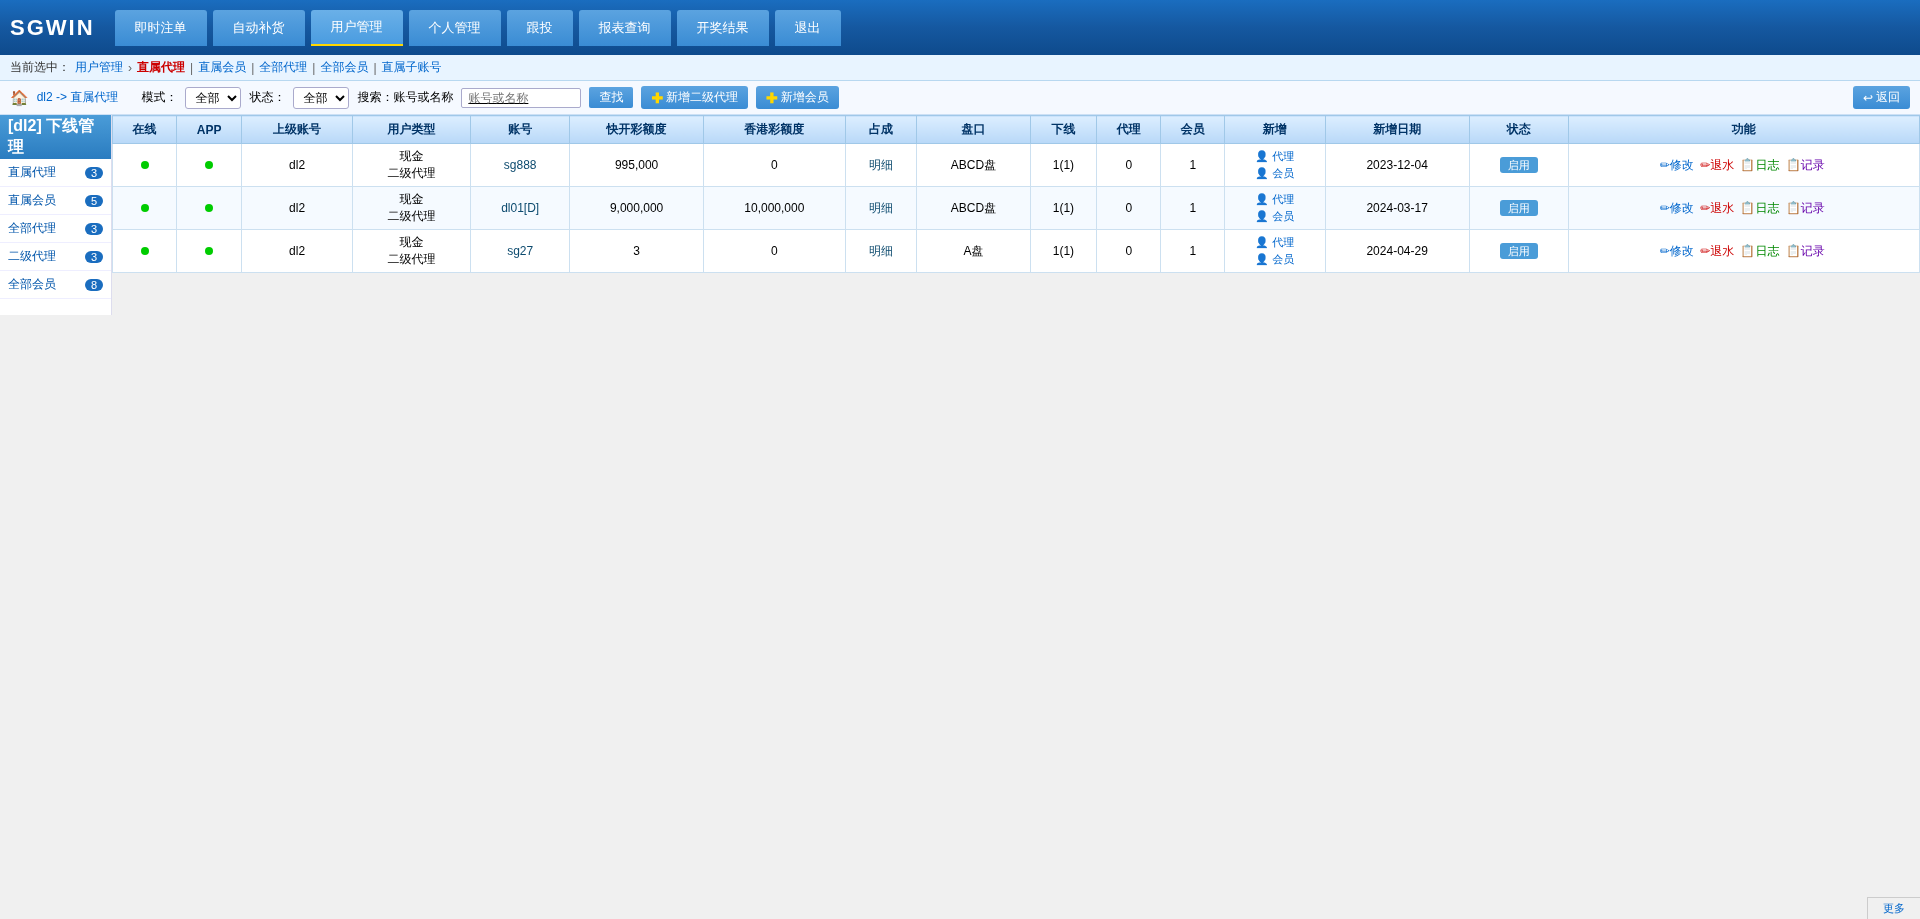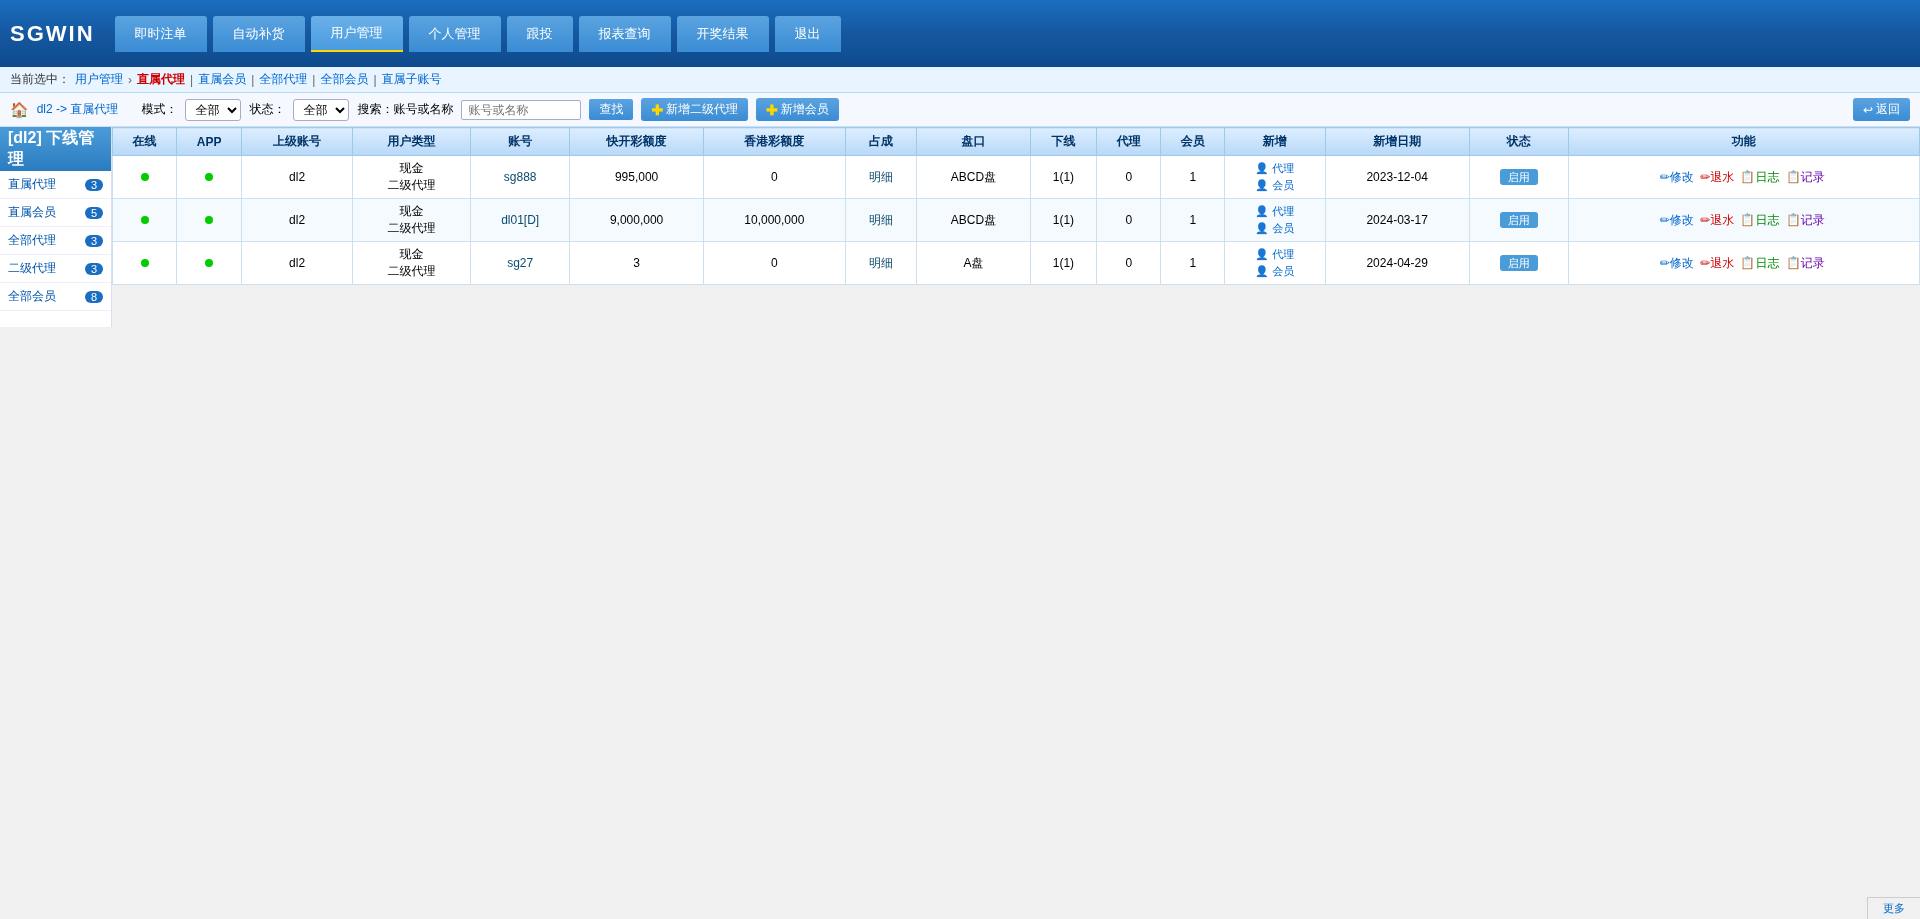--- a/index.html
+++ b/index.html
@@ -1,38 +1,38 @@
 <!DOCTYPE html>
 <html><head>
   <meta charset="utf-8">
   <style>
     * { margin: 0; padding: 0; box-sizing: border-box; }
     body { font-family: Microsoft YaHei, Arial, sans-serif; font-size: 12px; background: #f0f0f0; width: 1920px; min-height: 919px; overflow-x: hidden; }
 
     
-    .header { background: linear-gradient(180deg, #1a6dbf 0%, #1558a0 50%, #0e4a8c 100%); height: 67px; display: flex; align-items: center; padding: 0 10px; position: relative; }
+    .header { background: linear-gradient(180deg, #1a6dbf 0%, #1558a0 50%, #0e4a8c 100%); height: 55px; display: flex; align-items: center; padding: 0 10px; position: relative; }
     .logo { color: white; font-size: 22px; font-weight: bold; letter-spacing: 2px; margin-right: 20px; }
     .nav-tabs { display: flex; gap: 6px; }
     .nav-tab { padding: 8px 20px; background: linear-gradient(180deg, #5ba3e0 0%, #3a8cd4 100%); color: white; border: none; cursor: pointer; font-size: 13px; border-radius: 3px 3px 0 0; }
     .nav-tab.active { background: linear-gradient(180deg, #6ab0e8 0%, #4a9ce0 100%); border-bottom: 2px solid #ffd700; }
     .header-right { position: absolute; right: 10px; top: 5px; color: white; font-size: 11px; text-align: right; display: flex; align-items: flex-start; gap: 8px; }
     .header-avatar { width: 40px; height: 40px; background: #fff; border-radius: 50%; display: flex; align-items: center; justify-content: center; }
     .header-info { font-size: 11px; color: #e0f0ff; }
     .header-info div { margin-bottom: 2px; }
 
     
     .breadcrumb-bar { background: #e8f4ff; border-bottom: 1px solid #b8d8f0; padding: 4px 10px; font-size: 12px; color: #333; display: flex; align-items: center; gap: 5px; }
     .breadcrumb-bar a { color: #0066cc; text-decoration: none; }
     .breadcrumb-separator { color: #666; }
     .breadcrumb-current { color: #cc0000; font-weight: bold; }
 
     
     .toolbar-bar { background: #f5f9ff; border-bottom: 1px solid #cce0f5; padding: 5px 10px; display: flex; align-items: center; gap: 8px; flex-wrap: wrap; }
     .toolbar-select { font-size: 12px; padding: 2px 5px; border: 1px solid #aac; border-radius: 3px; background: white; }
-    .toolbar-search-input { border: 1px solid #aac; padding: 2px 6px; font-size: 12px; width: 120px; border-radius: 2px; }
+    .toolbar-search-input { border: 1px solid #aac; padding: 2px 6px; font-size: 12px; width: 120px; border-radius: 2px; text-decoration: underline; }
     .toolbar-search-btn { padding: 2px 10px; background: linear-gradient(180deg, #5ba3e0, #3a8cd4); color: white; border: none; cursor: pointer; font-size: 12px; border-radius: 2px; }
     .toolbar-add-btn { padding: 3px 10px; background: linear-gradient(180deg, #5ba3e0, #3a8cd4); color: white; border: none; cursor: pointer; font-size: 12px; border-radius: 3px; display: flex; align-items: center; gap: 3px; }
     .toolbar-add-btn .plus { color: #ffd700; font-weight: bold; font-size: 14px; }
     .toolbar-back-btn { margin-left: auto; padding: 3px 10px; background: linear-gradient(180deg, #5ba3e0, #3a8cd4); color: white; border: none; cursor: pointer; font-size: 12px; border-radius: 3px; display: flex; align-items: center; gap: 3px; }
 
     
     .main-layout { display: flex; }
     .sidebar { width: 112px; background: white; border-right: 1px solid #dde; min-height: 200px; }
     .sidebar-header { background: linear-gradient(180deg, #4a9cd8 0%, #2a7cc0 100%); color: white; padding: 1px 8px; font-size: 16px; font-weight: bold; }
     .sidebar-item { display: flex; align-items: center; justify-content: space-between; padding: 5px 8px; border-bottom: 1px solid #eef; cursor: pointer; font-size: 12px; color: #0055aa; }

